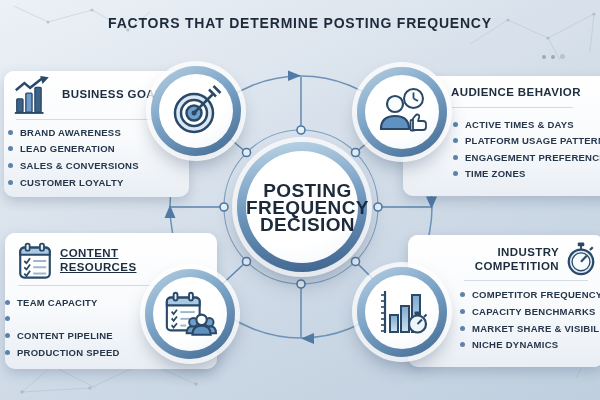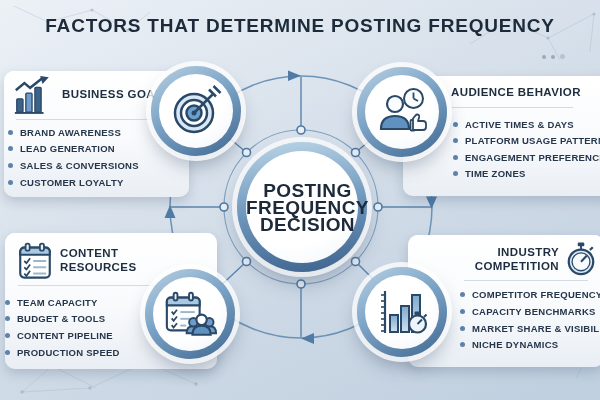--- a/index.html
+++ b/index.html
@@ -6,21 +6,21 @@
   .stage{
     position:relative;width:600px;height:400px;overflow:hidden;
     font-family:"Liberation Sans",sans-serif;
     background:linear-gradient(155deg,#ecf1f6 0%,#dde5ee 30%,#ccd8e5 65%,#bfcfdf 100%);
   }
   svg{display:block;}
   .constellation{position:absolute;inset:0;z-index:0;}
   .linework{position:absolute;inset:0;z-index:1;}
   .title{
     position:absolute;top:15px;left:0;right:0;z-index:2;text-align:center;
-    font-size:19px;font-weight:800;letter-spacing:.8px;color:#1c2a3a;
+    font-size:14px;font-weight:800;letter-spacing:.8px;color:#1c2a3a;
   }
   .title-dots{position:absolute;top:54px;left:542px;z-index:2;display:flex;gap:5px;align-items:center;}
   .title-dots i{width:4px;height:4px;border-radius:50%;background:#8d9cab;opacity:.8;}
   .title-dots i:last-child{width:5px;height:5px;background:#aebccb;}
 
   .card{
     position:absolute;z-index:2;border-radius:10px;
     background:linear-gradient(180deg,#ffffff 0%,#f8fafc 55%,#e9eef4 100%);
     box-shadow:0 5px 12px rgba(52,74,104,.22), inset 0 1px 0 rgba(255,255,255,.9);
   }
@@ -30,21 +30,21 @@
   .card.br{left:408px;top:235px;width:196px;height:132px;}
 
   .card-head{display:flex;align-items:center;gap:8px;position:relative;}
   .card.tl .card-head{padding:4px 8px 0 8px;}
   .card.tr .card-head{padding:10px 8px 0 48px;}
   .card.bl .card-head{padding:9px 8px 0 13px;}
   .card.br .card-head{padding:11px 8px 0 56px;}
   .card-title{
     font-size:11.5px;font-weight:800;letter-spacing:.4px;color:#1d2d3f;line-height:1.2;
   }
-  .card.bl .card-title{max-width:100px;}
+  .card.bl .card-title{max-width:100px;text-decoration:underline;}
   .card.br .card-title{max-width:95px;text-align:right;}
   .hicon-stopwatch{position:absolute;right:7px;top:6px;}
 
   .divider{height:1px;background:#d3dce5;}
   .card.tl .divider{margin:4px 14px 4px 12px;}
   .card.tr .divider{margin:7px 42px 4px 48px;}
   .card.bl .divider{margin:5px 14px 6px 13px;}
   .card.br .divider{margin:6px 16px 4px 56px;}
 
   .bullets{list-style:none;margin:2px 0 0 0;padding:0;}
@@ -243,21 +243,20 @@
       <div class="card-title">CONTENT RESOURCES</div>
     </div>
     <div class="divider"></div>
     <ul class="bullets">
       <li>
           <span class="dot"></span>
           <span>TEAM CAPACITY</span>
         </li>
       <li>
           <span class="dot"></span>
-          <span>BUDGET &amp; TOOLS</span>
         </li>
       <li>
           <span class="dot"></span>
           <span>CONTENT PIPELINE</span>
         </li>
       <li>
           <span class="dot"></span>
           <span>PRODUCTION SPEED</span>
         </li>
     </ul>

